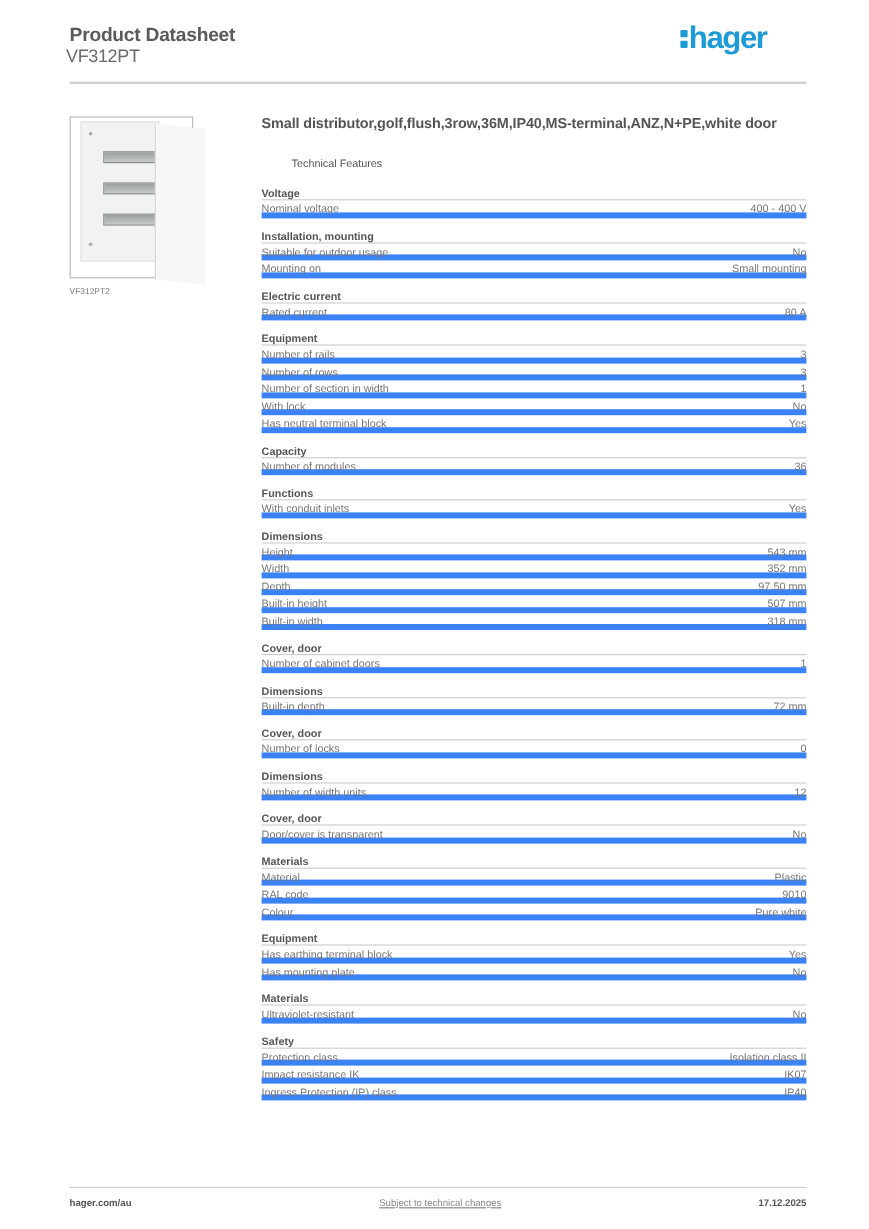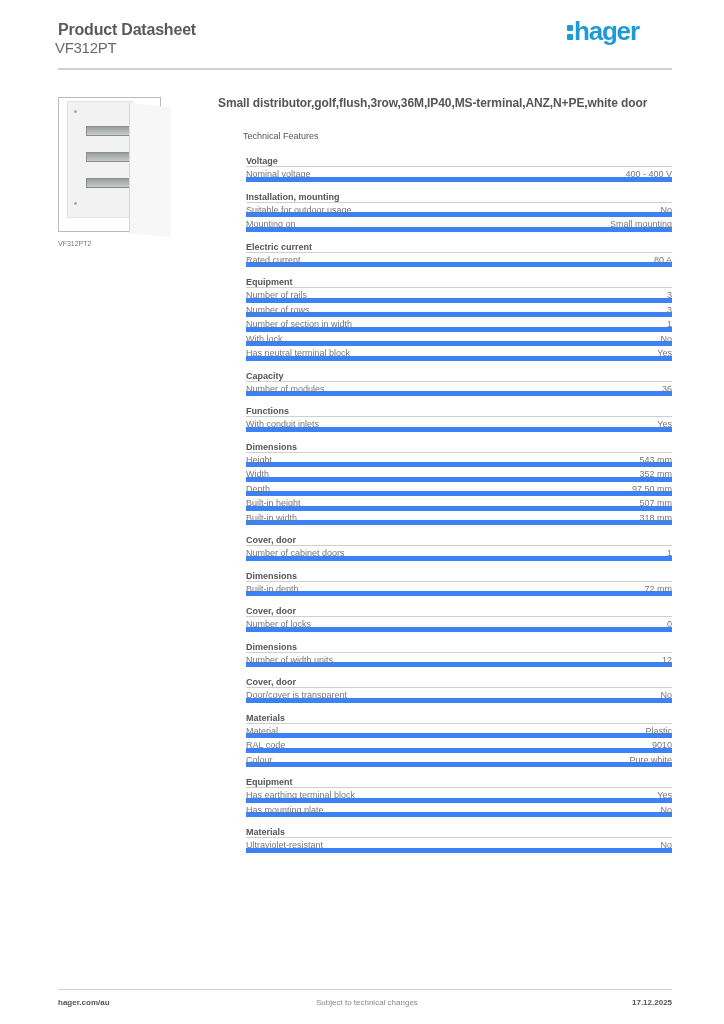--- a/index.html
+++ b/index.html
@@ -19,29 +19,29 @@
   .cab-body { position: absolute; left: 8px; top: 3px; width: 66px; height: 117px; background: #f2f2f2; border: 1px solid #e2e2e2; }
   .rail { position: absolute; left: 18px; width: 44px; height: 10px; background: linear-gradient(#9a9e9c, #c6cac8); border: 1px solid #8a8e8c; }
   .door { position: absolute; left: 70px; top: 5px; width: 42px; height: 130px; background: #f7f7f7; border-left: 1px solid #d8d8d8; transform: skewY(6deg); transform-origin: left top; }
   .screw { position: absolute; width: 3px; height: 3px; border-radius: 50%; background: #aaa; }
   .image-caption { position: absolute; left: 58px; top: 240px; font-size: 7px; color: #777; }
 
   .description { position: absolute; left: 218px; top: 96px; font-size: 12px; font-weight: bold; color: #555; letter-spacing: -0.1px; }
   .tech-title { position: absolute; left: 218px; top: 131px; font-size: 9px; font-weight: normal; color: #555; margin-left: 25px; }
 
   .specs { position: absolute; left: 218px; top: 155px; width: 454px; }
-  .group { margin-bottom: 9px; margin-left: 28px; }
+  .group { margin-bottom: 9px; }
   .group-title { font-size: 9px; font-weight: bold; color: #555; height: 12px; line-height: 12px; border-bottom: 1px solid #cfcfcf; }
   .row { display: flex; justify-content: space-between; font-size: 9px; color: #777; height: 14.5px; line-height: 14px; border-bottom: 5px solid #3b82f6; }
   .row .label { white-space: nowrap; }
   .row .value { white-space: nowrap; text-align: right; }
 
   .footer-rule { position: absolute; left: 58px; top: 989px; width: 614px; height: 1px; background: #d0d0d0; }
   .footer-left { position: absolute; left: 58px; top: 998px; font-size: 8px; font-weight: bold; color: #555; }
-  .footer-center { position: absolute; left: 316px; top: 998px; font-size: 8px; color: #888; }
+  .footer-center { position: absolute; left: 316px; top: 998px; font-size: 8px; color: #888; text-decoration: underline; }
   .footer-right { position: absolute; left: 632px; top: 998px; font-size: 8px; font-weight: bold; color: #555; }
 </style>
 </head>
 <body>
 
 <div>
   <div class="header-title">Product Datasheet</div>
   <div class="header-sub">VF312PT</div>
   <div class="logo"><span class="colon"></span><span>hager</span></div>
   <div class="header-rule"></div>
@@ -209,20 +209,35 @@
         <span class="value">No</span>
       </div>
     </div>
     <div class="group">
       <div class="group-title">Materials</div>
       <div class="row">
         <span class="label">Ultraviolet-resistant</span>
         <span class="value">No</span>
       </div>
     </div>
+    <div class="group">
+      <div class="group-title">Safety</div>
+      <div class="row">
+        <span class="label">Protection class</span>
+        <span class="value">Isolation class II</span>
+      </div>
+      <div class="row">
+        <span class="label">Impact resistance IK</span>
+        <span class="value">IK07</span>
+      </div>
+      <div class="row">
+        <span class="label">Ingress Protection (IP) class</span>
+        <span class="value">IP40</span>
+      </div>
+    </div>
   </div>
 
 <div>
   <div class="footer-rule"></div>
   <div class="footer-left">hager.com/au</div>
   <div class="footer-center">Subject to technical changes</div>
   <div class="footer-right">17.12.2025</div>
 </div>
 
 </body></html>

